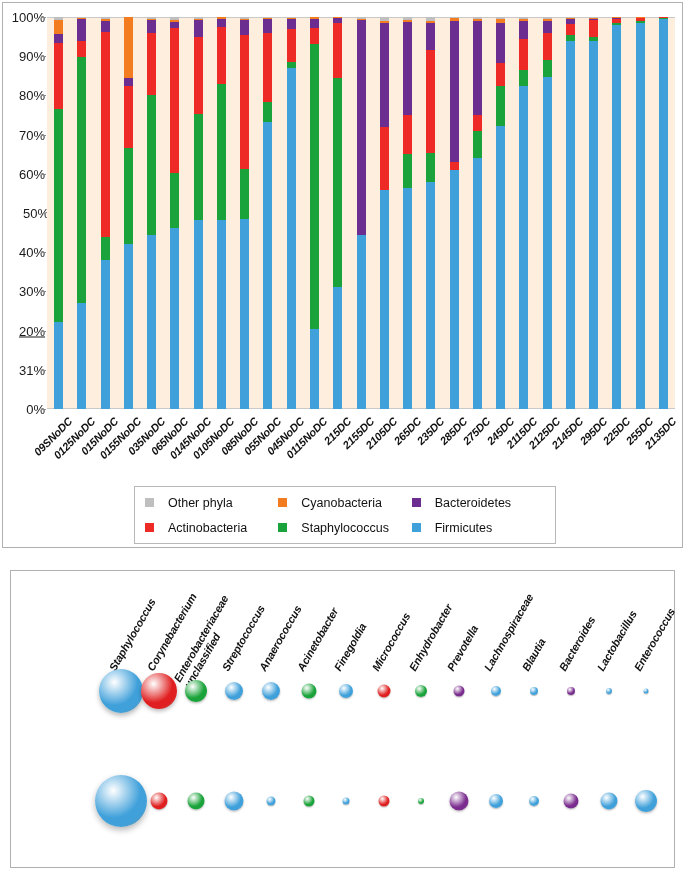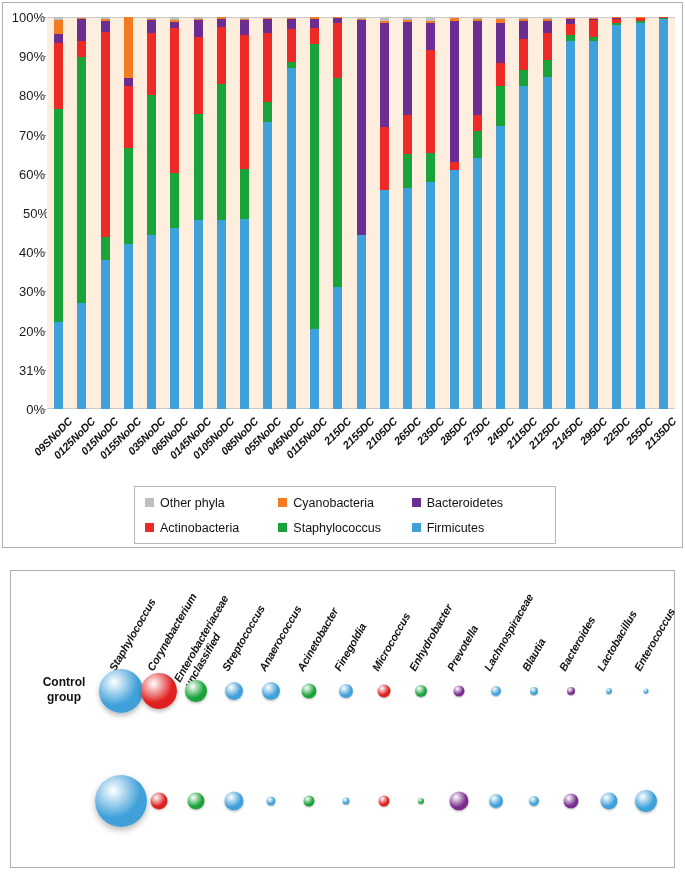--- a/index.html
+++ b/index.html
@@ -26,21 +26,21 @@
   .xlab{position:absolute;top:0;left:0;font-size:11px;color:#111;
         white-space:nowrap;transform-origin:left top;
         transform:rotate(-45deg) translate(-100%,0);
         font-style:italic;font-weight:600;letter-spacing:-0.2px;}
 
   
   #legend{position:absolute;left:131px;top:483px;width:422px;height:58px;
           border:1px solid #b8b8b8;background:#fff;box-sizing:border-box;
           display:grid;grid-template-columns:1fr 1fr 1fr;grid-template-rows:1fr 1fr;
           align-items:center;padding:3px 10px;}
-  .legitem{display:flex;align-items:center;gap:6px;font-size:12.5px;color:#111;}
+  .legitem{display:flex;align-items:center;gap:14px;font-size:12.5px;color:#111;}
   .swatch{width:9px;height:9px;flex:0 0 auto;}
 
   
   #bubblewrap{position:absolute;left:0;top:0;width:100%;height:100%;}
   .rowlabel{position:absolute;font-size:12px;font-weight:bold;color:#111;
             text-align:center;line-height:1.25;width:90px;}
   .blab{position:absolute;font-size:11px;color:#111;white-space:nowrap;
         font-style:italic;font-weight:600;transform-origin:left bottom;
         transform:rotate(-60deg);letter-spacing:-0.2px;}
   .bub{position:absolute;border-radius:50%;transform:translate(-50%,-50%);}
@@ -48,21 +48,21 @@
 </head>
 <body>
 
 <div class="panel" id="panel-top">
 
   <div id="yaxis">
       <div class="ytick" style="top: 406px; left: 0px;">0%</div>
       <div class="ytickmark" style="top: 406px;"></div>
       <div class="ytick" style="top: 366.8px; left: 0px;">31%</div>
       <div class="ytickmark" style="top: 366.8px;"></div>
-      <div class="ytick" style="top: 327.6px; left: 0px;">20%</div>
+      <div class="ytick" style="top: 327.6px; left: 0px; text-decoration: underline;">20%</div>
       <div class="ytickmark" style="top: 327.6px;"></div>
       <div class="ytick" style="top: 288.4px; left: 0px;">30%</div>
       <div class="ytickmark" style="top: 288.4px;"></div>
       <div class="ytick" style="top: 249.2px; left: 0px;">40%</div>
       <div class="ytickmark" style="top: 249.2px;"></div>
       <div class="ytick" style="top: 210px; left: 4px;">50%</div>
       <div class="ytickmark" style="top: 210px;"></div>
       <div class="ytick" style="top: 170.8px; left: 0px;">60%</div>
       <div class="ytickmark" style="top: 170.8px;"></div>
       <div class="ytick" style="top: 131.6px; left: 0px;">70%</div>
@@ -338,21 +338,20 @@
       </div>
       <div class="legitem">
         <span class="swatch" style="background: rgb(63, 160, 218);"></span>
         <span>Firmicutes</span>
       </div>
     </div>
 </div>
 
 <div class="panel" id="panel-bottom">
   <div id="bubblewrap">
-      <div class="rowlabel" style="left: 8px; top: 104px;">Control<br>group</div>
       <div class="blab" style="left: 106px; top: 90px;">Staphylococcus</div>
       <div class="blab" style="left: 143.5px; top: 90px;">Corynebacterium</div>
       <div class="blab" style="left: 181px; top: 95px;">Enterobacteriaceae<br>unclassified</div>
       <div class="blab" style="left: 218.5px; top: 90px;">Streptococcus</div>
       <div class="blab" style="left: 256px; top: 90px;">Anaerococcus</div>
       <div class="blab" style="left: 293.5px; top: 90px;">Acinetobacter</div>
       <div class="blab" style="left: 331px; top: 90px;">Finegoldia</div>
       <div class="blab" style="left: 368.5px; top: 90px;">Micrococcus</div>
       <div class="blab" style="left: 406px; top: 90px;">Enhydrobacter</div>
       <div class="blab" style="left: 443.5px; top: 90px;">Prevotella</div>

